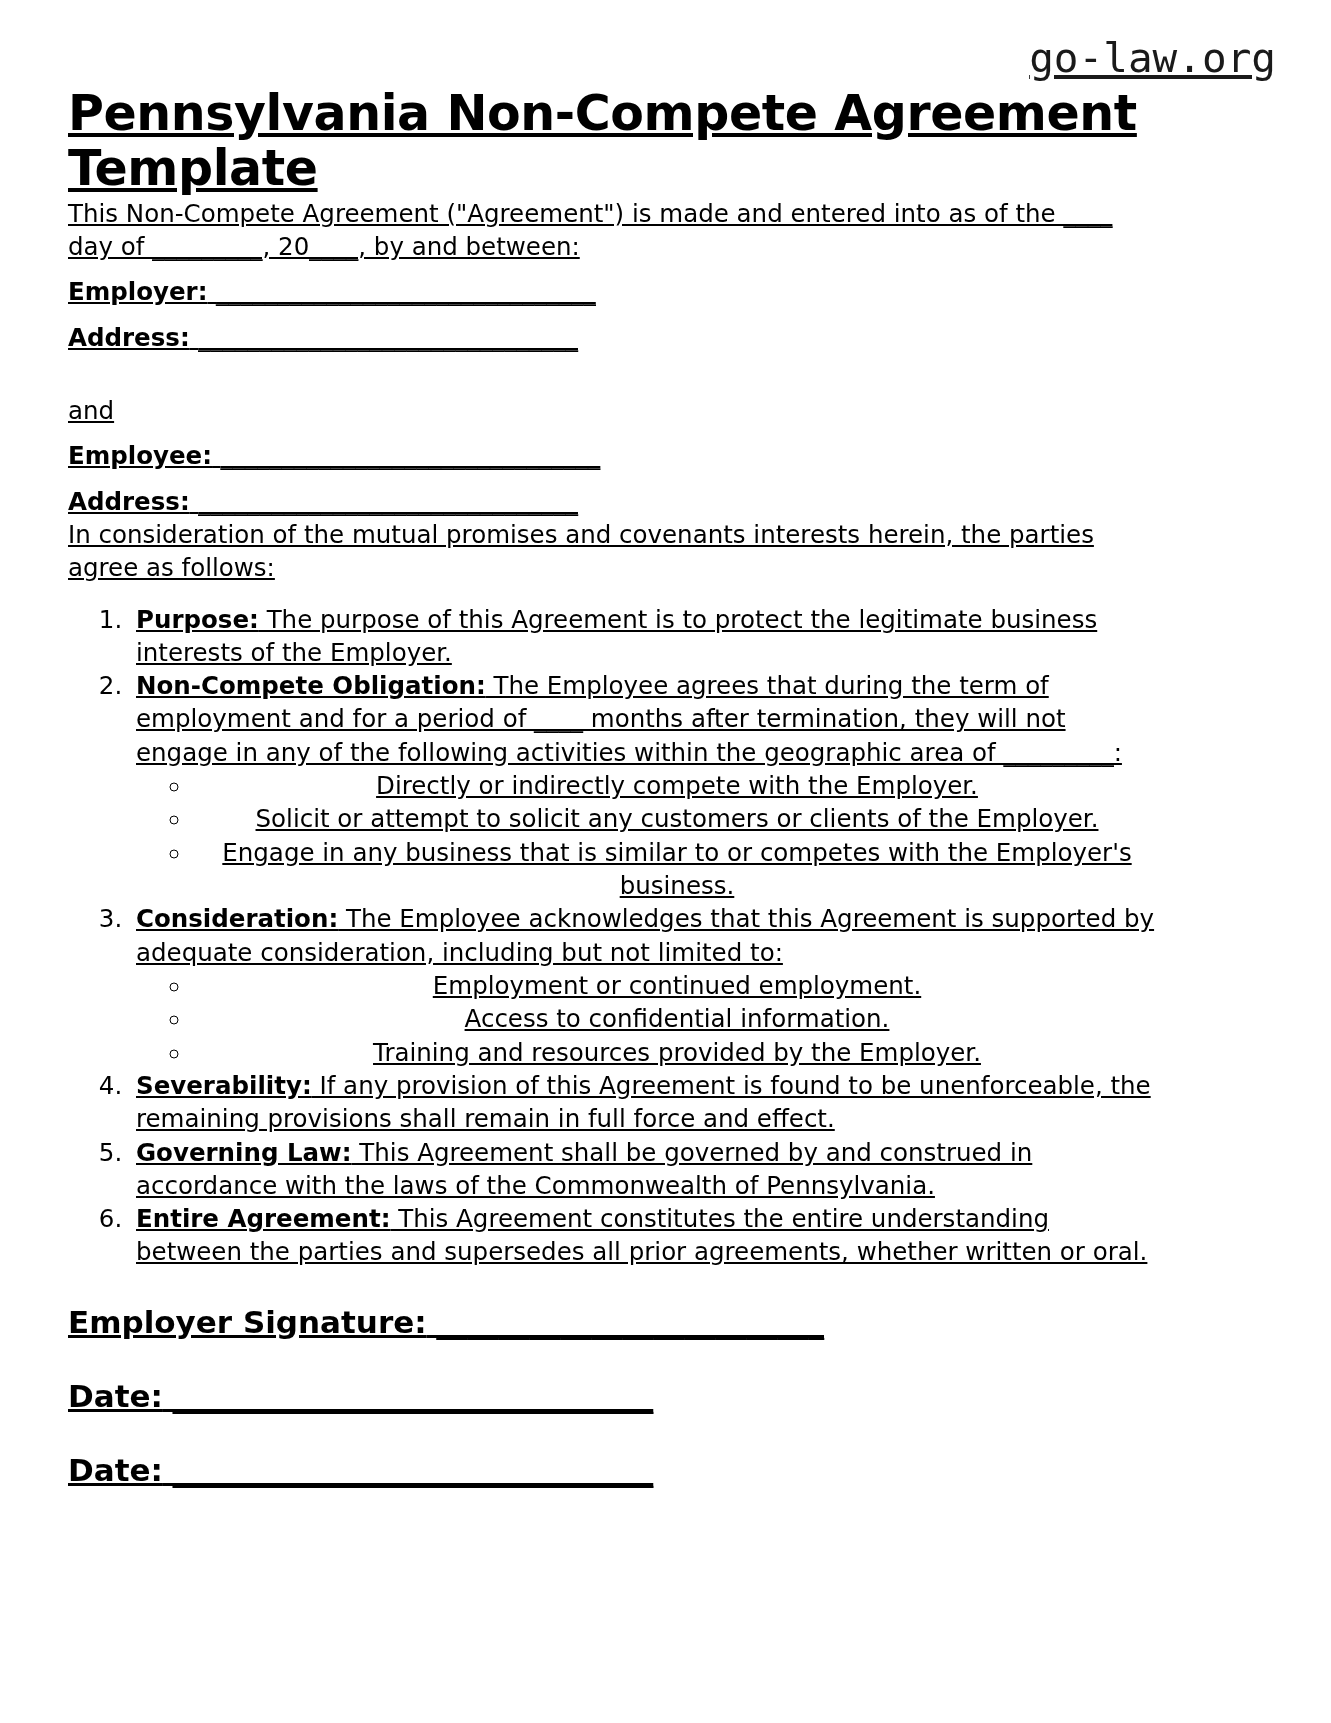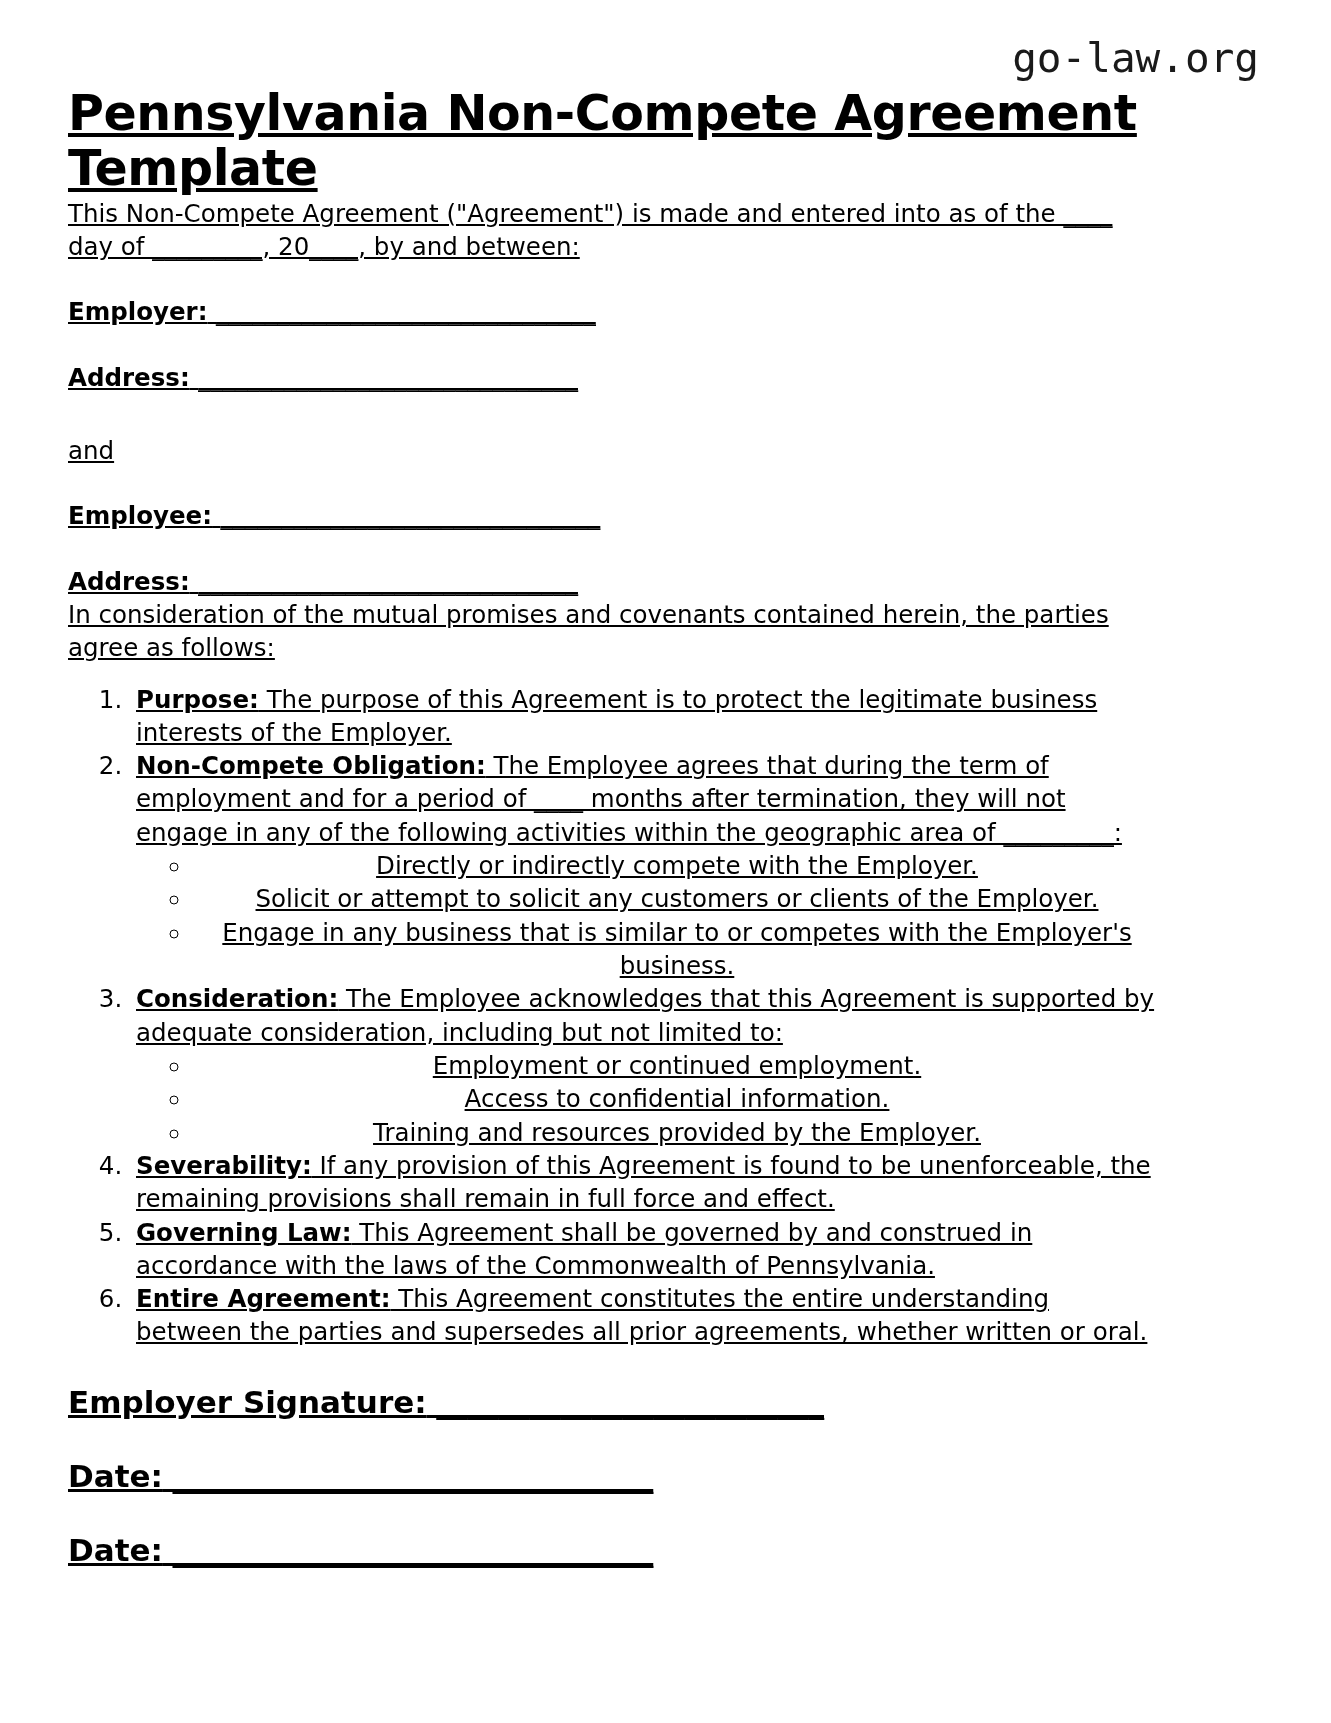--- a/index.html
+++ b/index.html
@@ -16,26 +16,27 @@
     width: 1331px;
     height: 1723px;
     background: #ffffff;
     box-sizing: border-box;
     padding: 0;
     overflow: hidden;
   }
   .watermark {
     position: absolute;
     top: 34px;
-    right: 72px;
+    right: 55px;
     font-family: "DejaVu Sans Mono", monospace;
     font-size: 41px;
     letter-spacing: 0px;
     color: #1a1a1a;
     white-space: nowrap;
+    text-decoration: underline;
   }
   .content {
     position: absolute;
     left: 68px;
     top: 0;
     width: 1090px;
     text-decoration: underline;
   }
   h1.doc-title {
     font-family: "DejaVu Sans", sans-serif;
@@ -52,21 +53,21 @@
     line-height: 1.36;
     margin: 0;
     color: #000;
   }
   .intro {
     margin-top: 40px;
   }
   .field-line {
     font-size: 24.5px;
     line-height: 1.36;
-    margin-top: 32px;
+    margin-top: 12px;
     font-weight: bold;
   }
   .field-line .blank-rule {
     font-weight: normal;
   }
   .plain-and {
     font-size: 24.5px;
     line-height: 1.36;
     margin-top: 40px;
     font-weight: normal;
@@ -135,21 +136,21 @@
     <div class="field-line">
       <span>Employee:</span>
       <span class="blank-rule">_______________________________</span>
     </div>
 
     <div class="field-line">
       <span>Address:</span>
       <span class="blank-rule">_______________________________</span>
     </div>
 
-    <p class="para consider">In consideration of the mutual promises and covenants contained herein, the parties agree as follows:</p>
+    <p class="para consider">In consideration of the mutual promises and covenants interests herein, the parties agree as follows:</p>
 
     <ol class="main-list" id="clause-list">
         <li><b>Purpose:</b><span> The purpose of this Agreement is to protect the legitimate business interests of the Employer.</span></li>
         <li><b>Non-Compete Obligation:</b><span> The Employee agrees that during the term of employment and for a period of ____ months after termination, they will not engage in any of the following activities within the geographic area of _________:</span><ul class="sub-list">
             <li>Directly or indirectly compete with the Employer.</li>
             <li>Solicit or attempt to solicit any customers or clients of the Employer.</li>
             <li>Engage in any business that is similar to or competes with the Employer's business.</li>
           </ul></li>
         <li><b>Consideration:</b><span> The Employee acknowledges that this Agreement is supported by adequate consideration, including but not limited to:</span><ul class="sub-list">
             <li>Employment or continued employment.</li>

